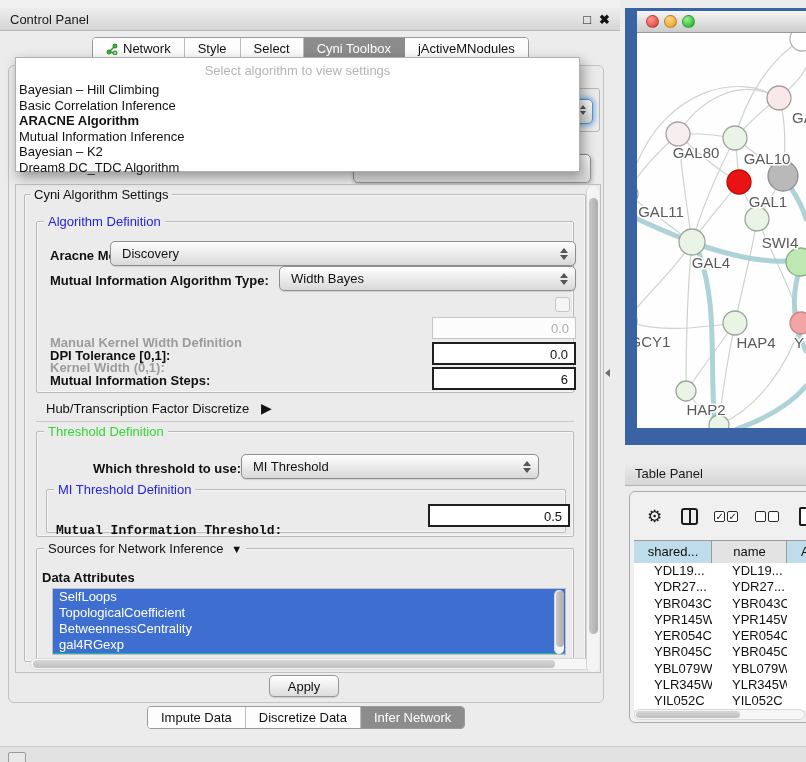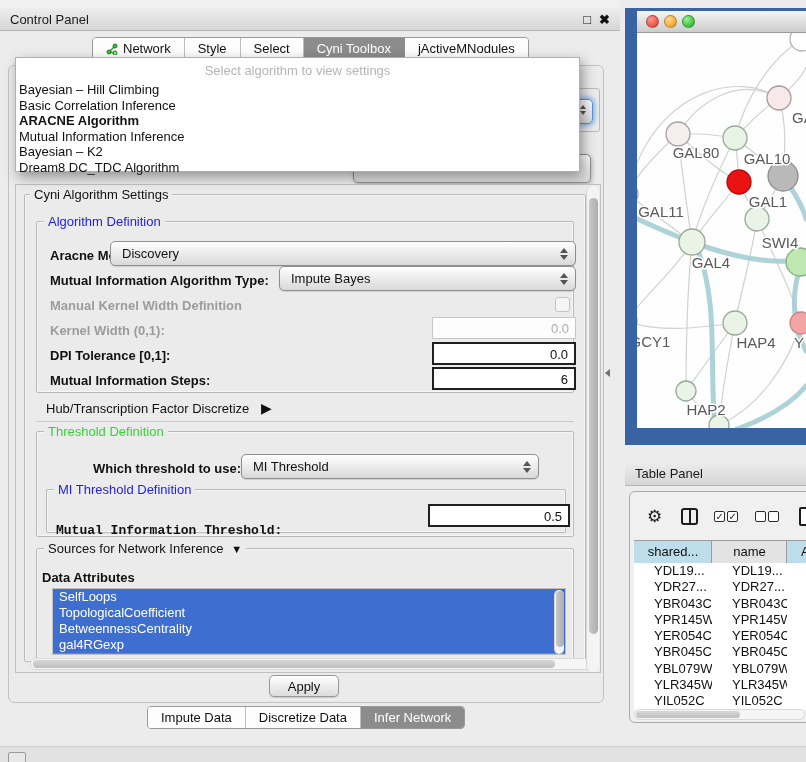--- a/index.html
+++ b/index.html
@@ -30,21 +30,21 @@
   .popup li.bold { font-weight:bold; }
 
   
   .group { position:absolute; border:1px solid #b9b9b9; border-radius:2px;
            box-shadow:inset 0 0 0 1px rgba(255,255,255,.55); }
   .legend { position:absolute; background:#ebebeb; padding:0 4px; white-space:nowrap; z-index:2; }
   .legend.blue { color:#2222e0; }
   .legend.green { color:#35d435; }
 
   .lbl { position:absolute; white-space:nowrap; font-weight:bold; color:#111; }
-  .lbl.dis { color:#9c9c9c; }
+  .lbl.dis { color:#9c9c9c;margin-top:37px; }
 
   
   .combo { position:absolute; height:25px; border:1px solid #8e8e8e; border-radius:5px;
            background:linear-gradient(#fefefe,#d9d9d9); display:flex; align-items:center;
            padding:0 24px 0 11px; box-shadow:0 1px 1px rgba(0,0,0,.12); }
   .combo .arr { position:absolute; right:7px; top:0; bottom:0; display:flex; flex-direction:column;
                 justify-content:center; gap:2px; }
   .combo .arr i { display:block; width:0; height:0; border-left:4px solid transparent; border-right:4px solid transparent; }
   .combo .arr .up { border-bottom:5px solid #555; }
   .combo .arr .dn { border-top:5px solid #555; }
@@ -161,21 +161,21 @@
         <div class="combo" style="left:94px;top:56px;width:466px;">
           <span>Discovery</span>
           <span class="arr">
               <i class="up"></i>
               <i class="dn"></i>
             </span>
         </div>
 
         <span class="lbl" style="left:34px;top:88px;">Mutual Information Algorithm Type:</span>
         <div class="combo" style="left:263px;top:81px;width:297px;">
-          <span>Impute Bayes</span>
+          <span>Width Bayes</span>
           <span class="arr">
               <i class="up"></i>
               <i class="dn"></i>
             </span>
         </div>
 
         <span class="lbl dis" style="left:34px;top:113px;">Manual Kernel Width Definition</span>
         <span class="checkbox" style="left:539px;top:112px;"></span>
 
         <span class="lbl dis" style="left:34px;top:138px;">Kernel Width (0,1):</span>

